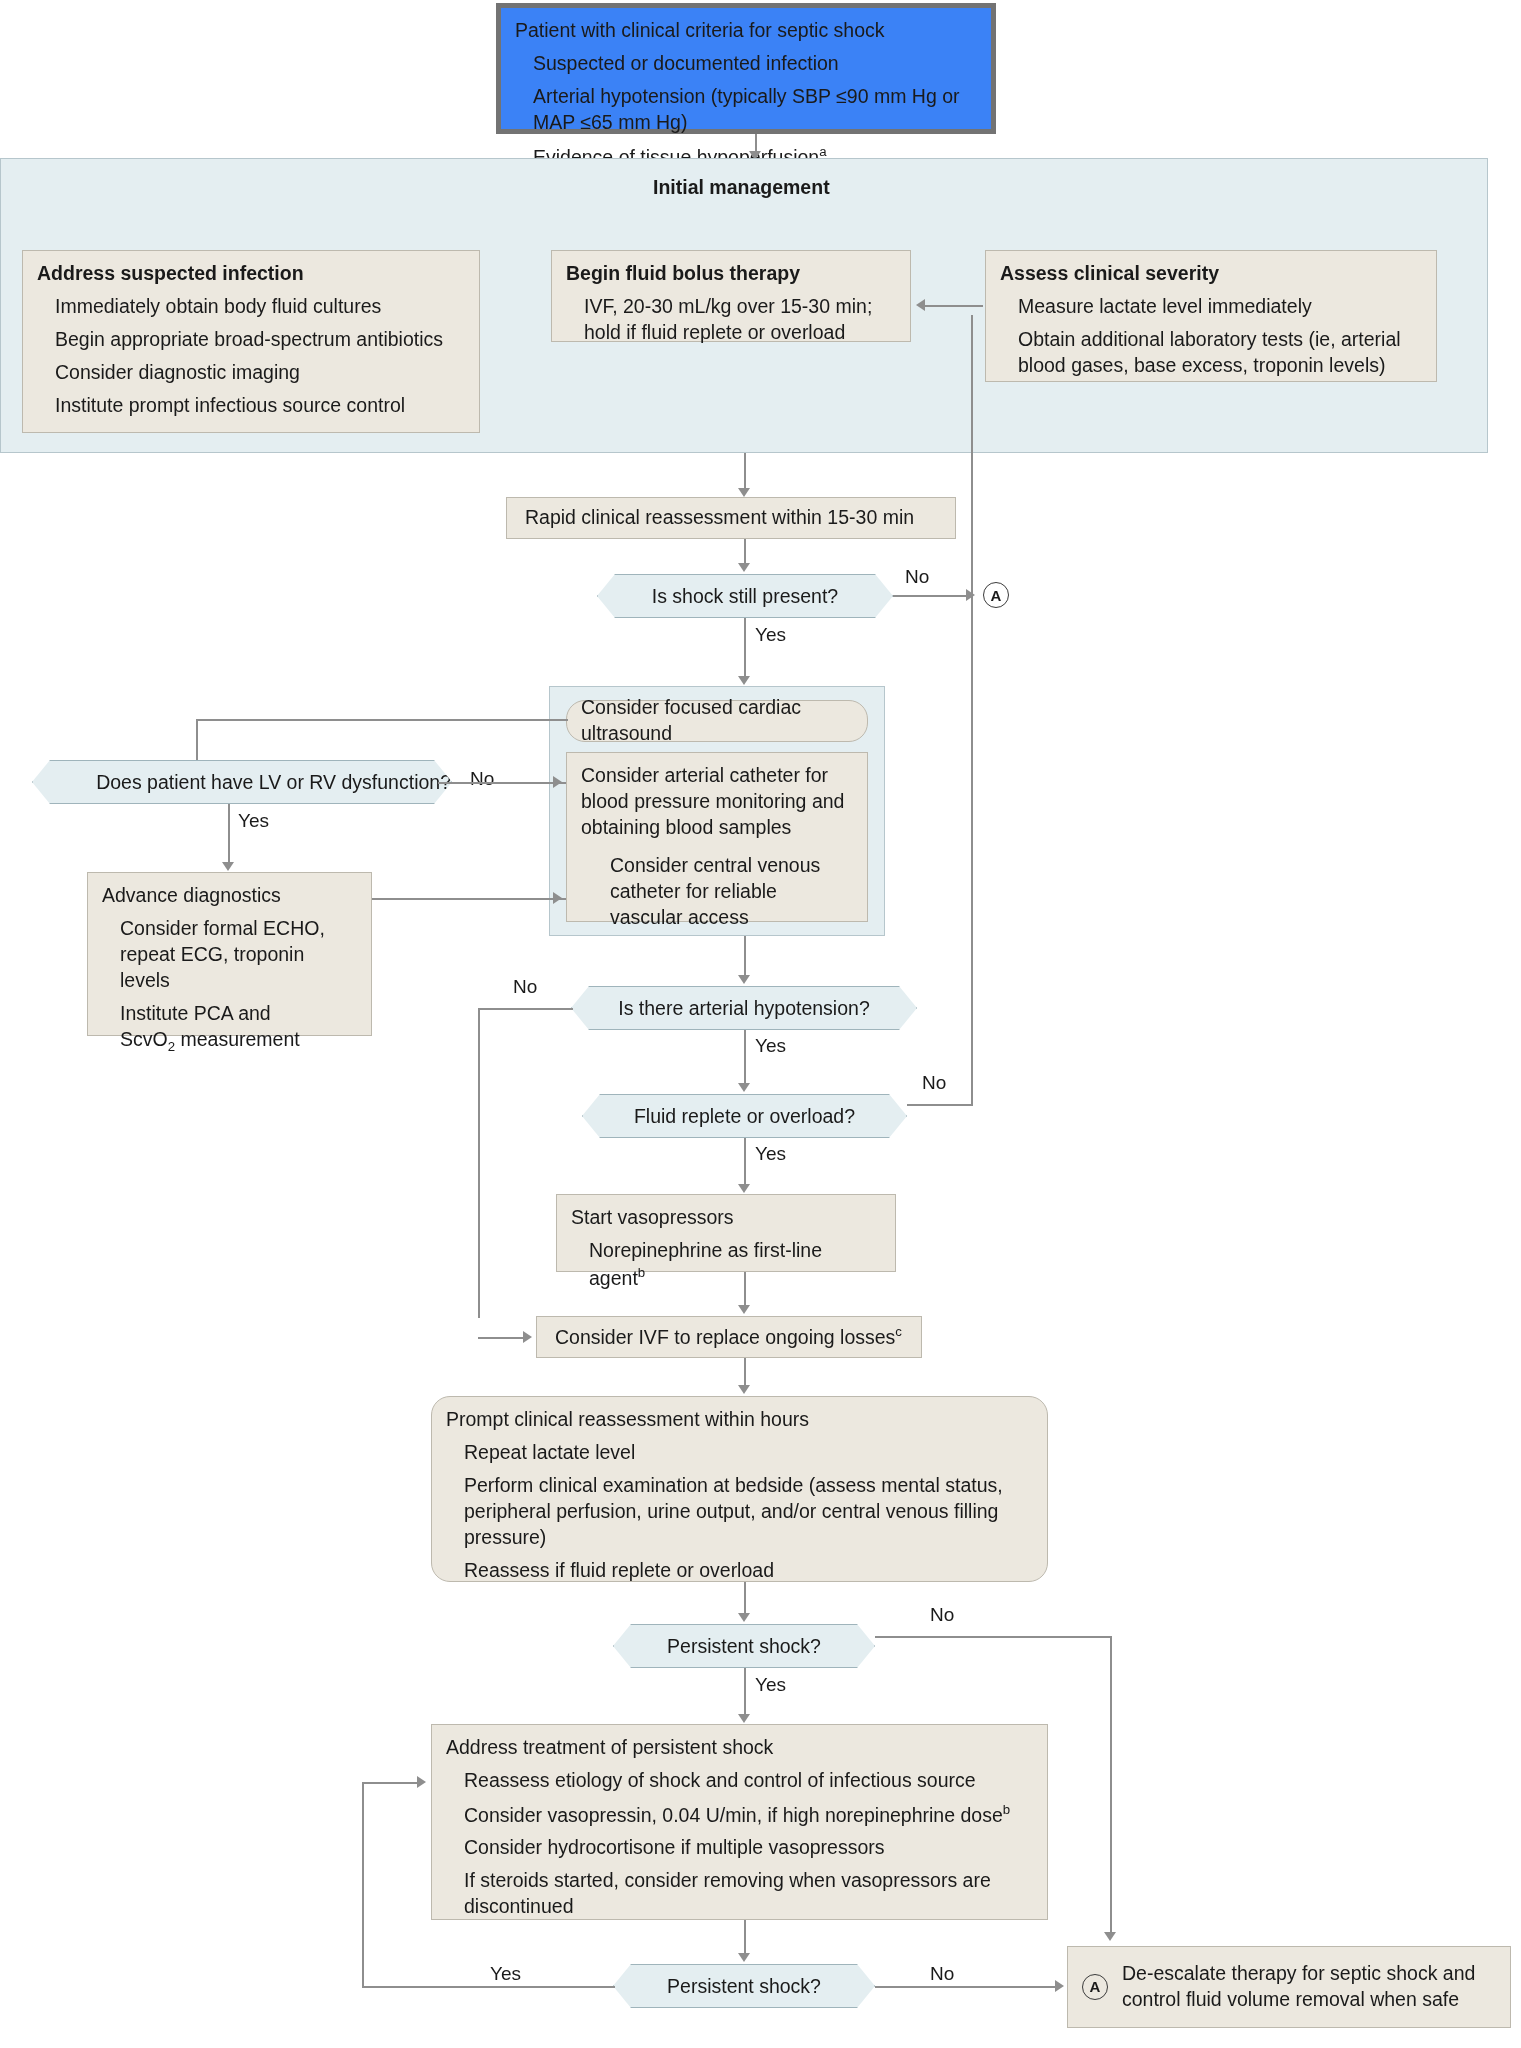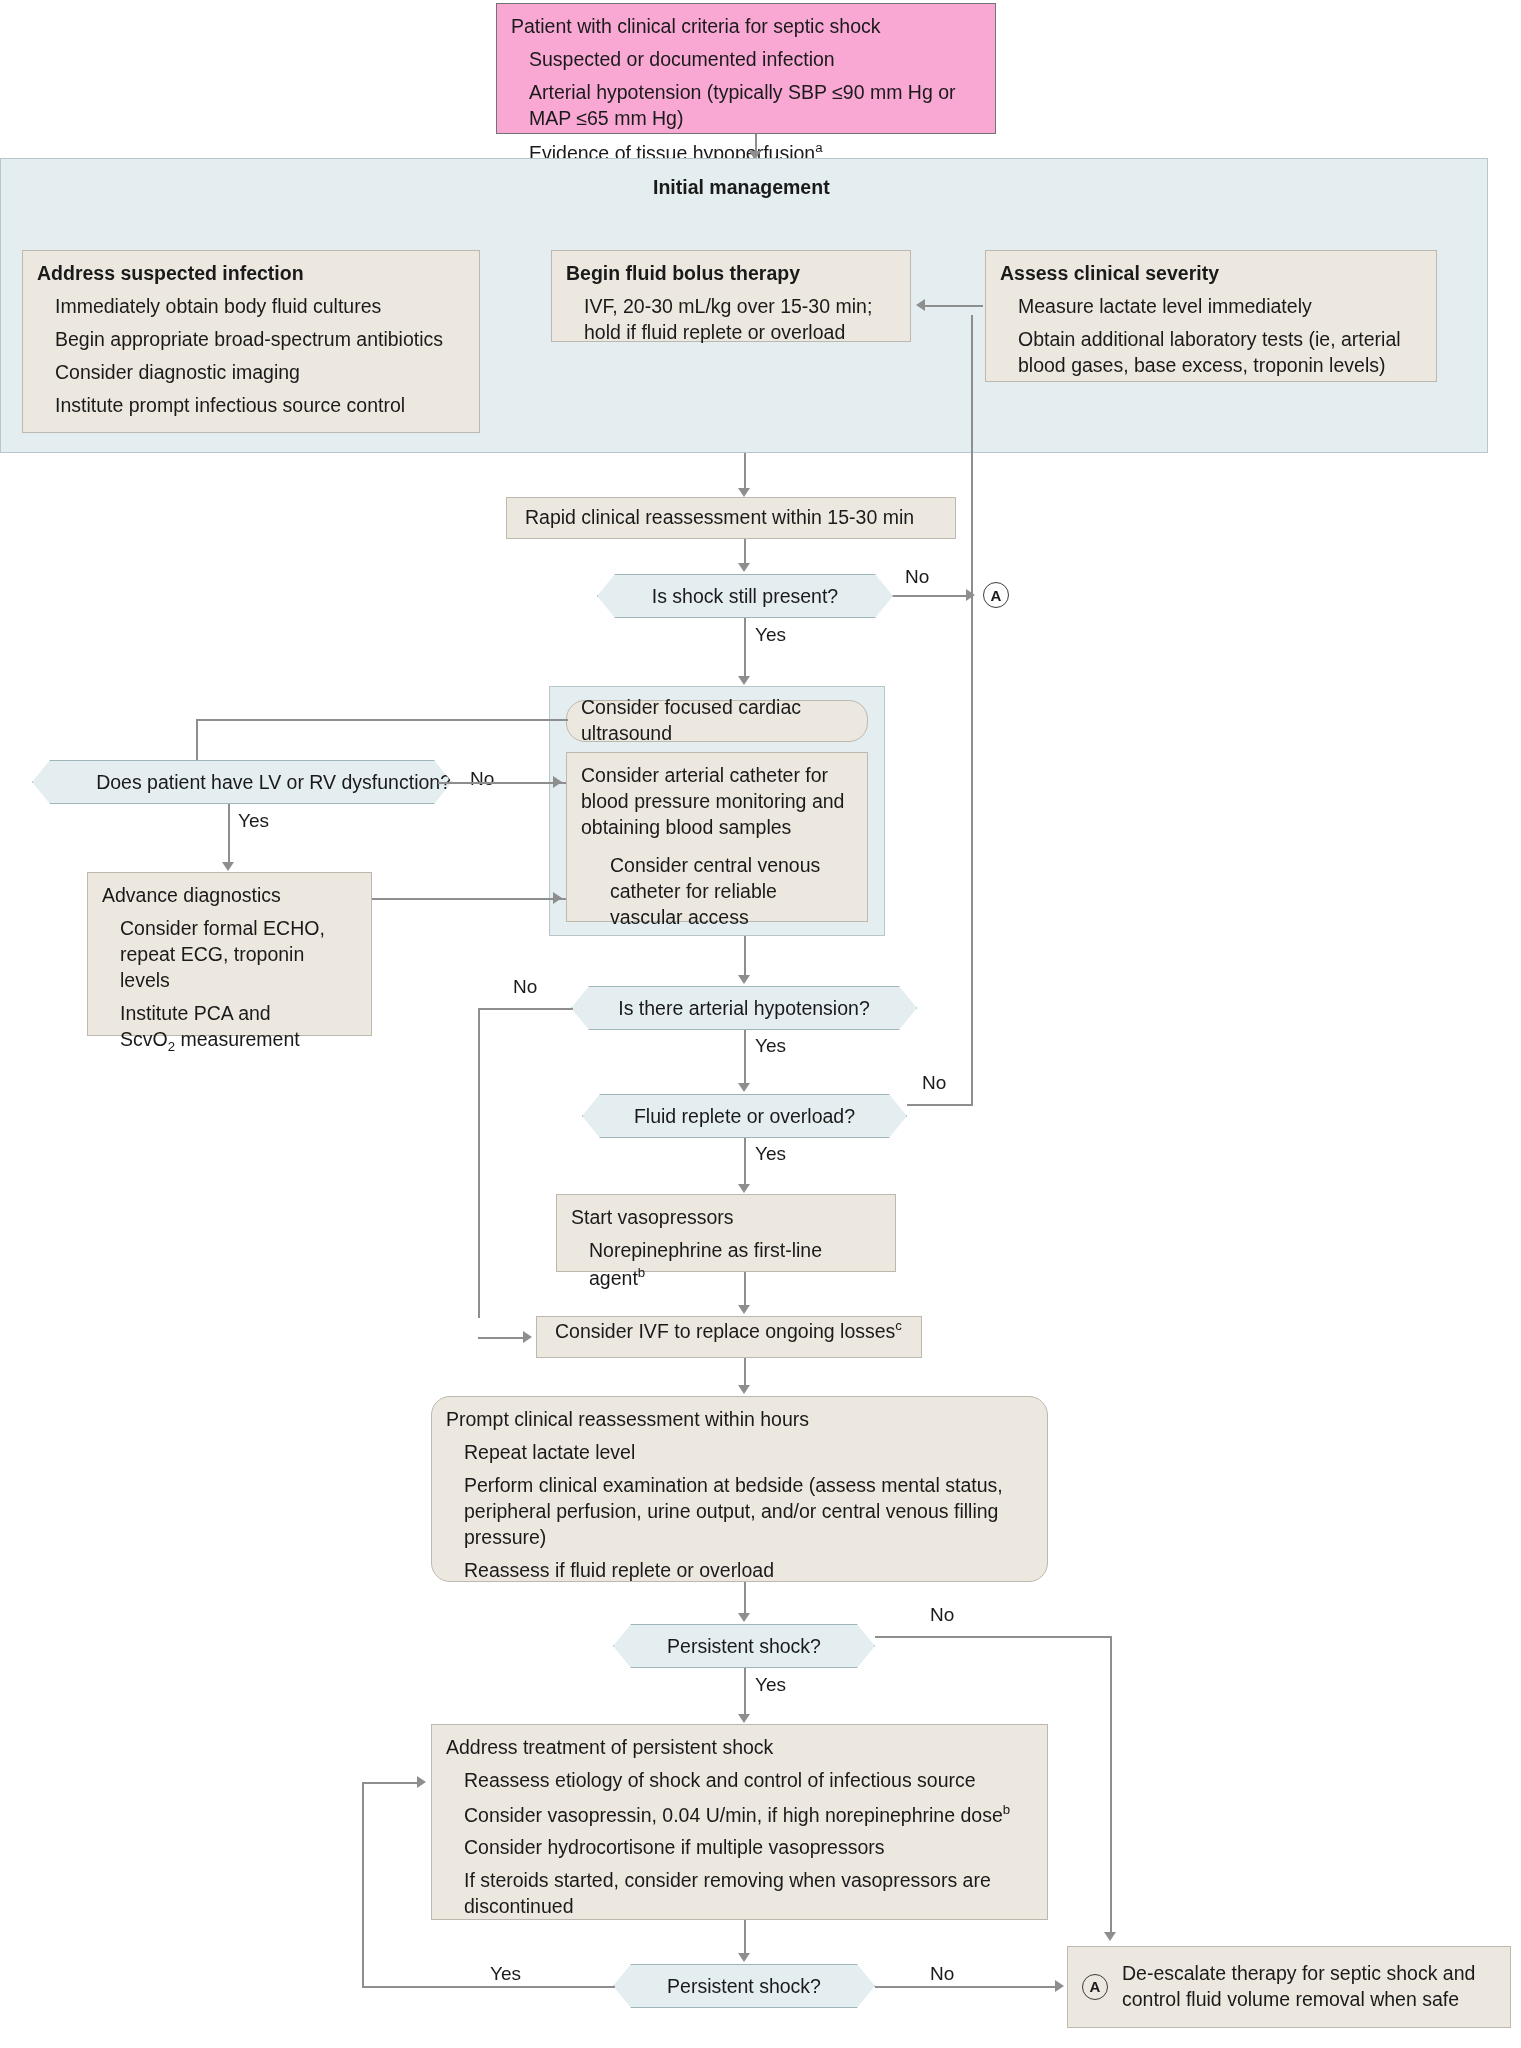--- a/index.html
+++ b/index.html
@@ -20,22 +20,22 @@
     position:absolute;
     box-sizing:border-box;
     font-size:19.5px;
     line-height:1.33;
   }
   .box-tan{
     background:#ece8df;
     border:1px solid #bdb9ae;
   }
   .box-blue{
-    background:#f9a8d4;
-    border:1px solid #737373;
+    background:#3b82f6;
+    border:5px solid #737373;
   }
   .panel-blue{
     background:#e4eef1;
     border:1px solid #b6c6cc;
   }
   .pad{padding:10px 14px 12px 14px;}
   .hdr{font-weight:bold;margin-bottom:4px;display:block;}
   .ln{display:block;}
   .ind{display:block;padding-left:18px;margin-top:7px;}
 
@@ -220,21 +220,21 @@
   <div class="edge-lbl" style="left:755px;top:1143px;">Yes</div>
 
   <div class="node box-tan pad" style="left:556px;top:1194px;width:340px;height:78px;">
     <span class="ln">Start vasopressors</span>
     <span class="ind"><span>Norepinephrine as first-line agent</span><sup>b</sup></span>
   </div>
 
   <div class="ln-v" style="left:744px;top:1272px;height:38px;"></div>
   <div class="arrow-d" style="left:738px;top:1305px;"></div>
 
-  <div class="node box-tan" style="left:536px;top:1316px;width:386px;height:42px;display:flex;align-items:flex-start;padding-left:18px;">
+  <div class="node box-tan" style="left:536px;top:1316px;width:386px;height:42px;display:flex;align-items:center;padding-left:18px;">
     <span><span>Consider IVF to replace ongoing losses</span><sup>c</sup></span>
   </div>
   <div class="ln-h" style="left:478px;top:1337px;width:50px;"></div>
   <div class="arrow-r" style="left:523px;top:1331px;"></div>
 
   <div class="ln-v" style="left:744px;top:1358px;height:32px;"></div>
   <div class="arrow-d" style="left:738px;top:1385px;"></div>
 
   <div class="node box-tan pad" style="left:431px;top:1396px;width:617px;height:186px;border-radius:19px;">
     <span class="ln">Prompt clinical reassessment within hours</span>

